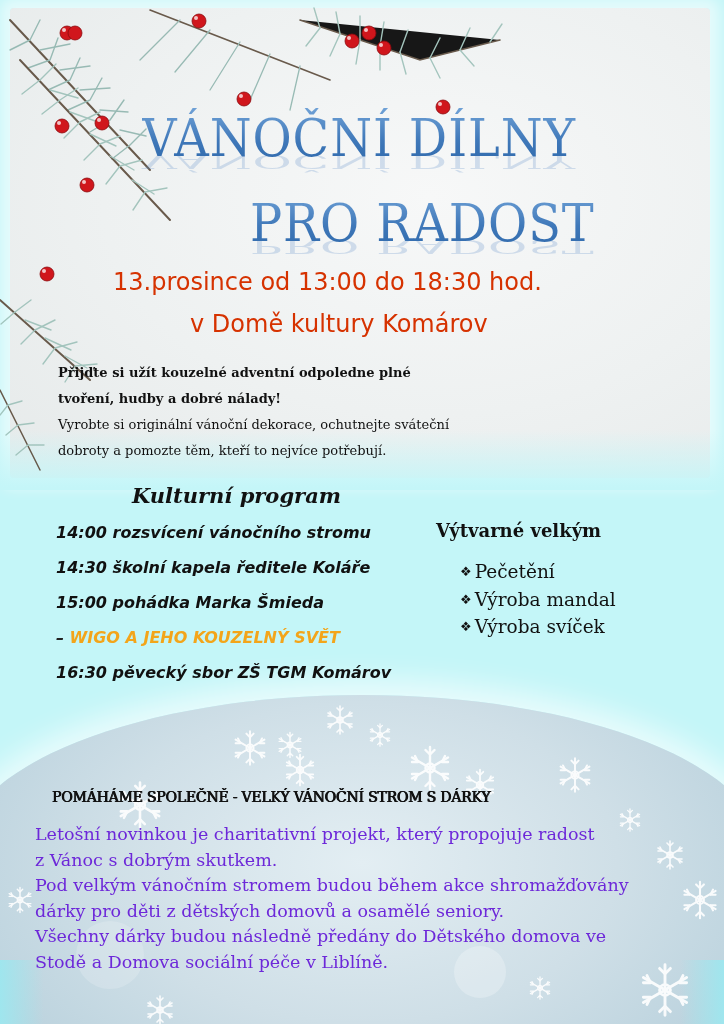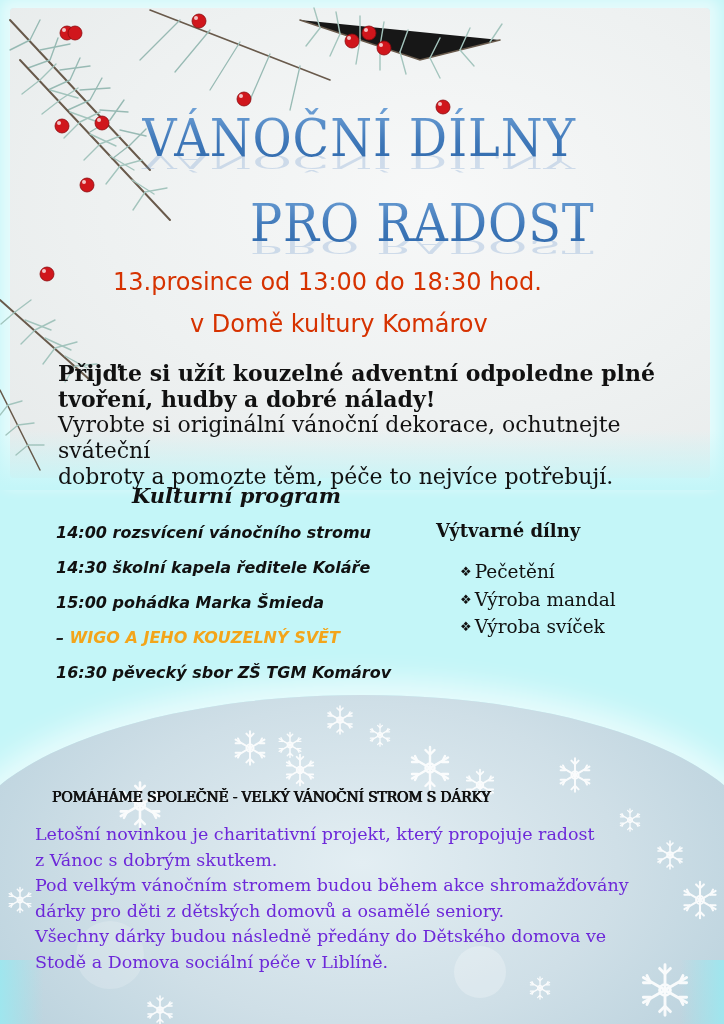--- a/index.html
+++ b/index.html
@@ -56,21 +56,21 @@
   .date-line, .place-line {
     position: absolute;
     font-family: "DejaVu Sans", sans-serif;
     color: #d63200;
     font-size: 24px;
     white-space: nowrap;
   }
   .date-line { left: 113px; top: 268px; }
   .place-line { left: 190px; top: 310px; }
 
-  .intro { position: absolute; left: 58px; top: 360px; width: 650px; font-size: 22px; line-height: 26px; }
+  .intro { position: absolute; left: 58px; top: 360px; width: 650px; font-size: 13px; line-height: 26px; }
   .intro .bold { font-weight: bold; }
 
   .program-title {
     position: absolute; left: 132px; top: 483px;
     font-family: "DejaVu Serif", serif; font-style: italic; font-weight: bold; font-size: 21px;
   }
   .program-list { position: absolute; left: 56px; top: 520px; list-style: none; }
   .program-list li {
     font-family: "DejaVu Sans", sans-serif; font-style: italic; font-weight: bold; font-size: 16px;
     height: 35px; line-height: 26px; white-space: nowrap;
@@ -196,33 +196,33 @@
 <h1 class="title-line title-1">VÁNOČNÍ DÍLNY</h1>
 <h1 class="title-line title-2">PRO RADOST</h1>
 
 <div class="date-line">13.prosince od 13:00 do 18:30 hod.</div>
 <div class="place-line">v Domě kultury Komárov</div>
 
 <div class="intro">
   <p class="bold">Přijďte si užít kouzelné adventní odpoledne plné</p>
   <p class="bold">tvoření, hudby a dobré nálady!</p>
   <p>Vyrobte si originální vánoční dekorace, ochutnejte sváteční</p>
-  <p>dobroty a pomozte těm, péče to nejvíce potřebují.</p>
+  <p>dobroty a pomozte těm, kteří to nejvíce potřebují.</p>
 </div>
 
 <h2 class="program-title">Kulturní program</h2>
 <ul class="program-list">
   <li>14:00 rozsvícení vánočního stromu</li>
   <li>14:30 školní kapela ředitele Koláře</li>
   <li>15:00 pohádka Marka Šmieda</li>
   <li class="highlight"><span class="dash">– </span><span>WIGO A JEHO KOUZELNÝ SVĚT</span></li>
   <li>16:30 pěvecký sbor ZŠ TGM Komárov</li>
 </ul>
 
-<h2 class="workshops-title">Výtvarné dílny</h2>
+<h2 class="workshops-title">Výtvarné velkým</h2>
 <ul class="workshops-list">
   <li><span class="bullet">❖</span><span>Pečetění</span></li>
   <li><span class="bullet">❖</span><span>Výroba mandal</span></li>
   <li><span class="bullet">❖</span><span>Výroba svíček</span></li>
 </ul>
 
 <h3 class="charity-heading">POMÁHÁME SPOLEČNĚ - VELKÝ VÁNOČNÍ STROM S DÁRKY</h3>
 <div class="charity-text">
   <p>Letošní novinkou je charitativní projekt, který propojuje radost</p>
   <p>z Vánoc s dobrým skutkem.</p>

